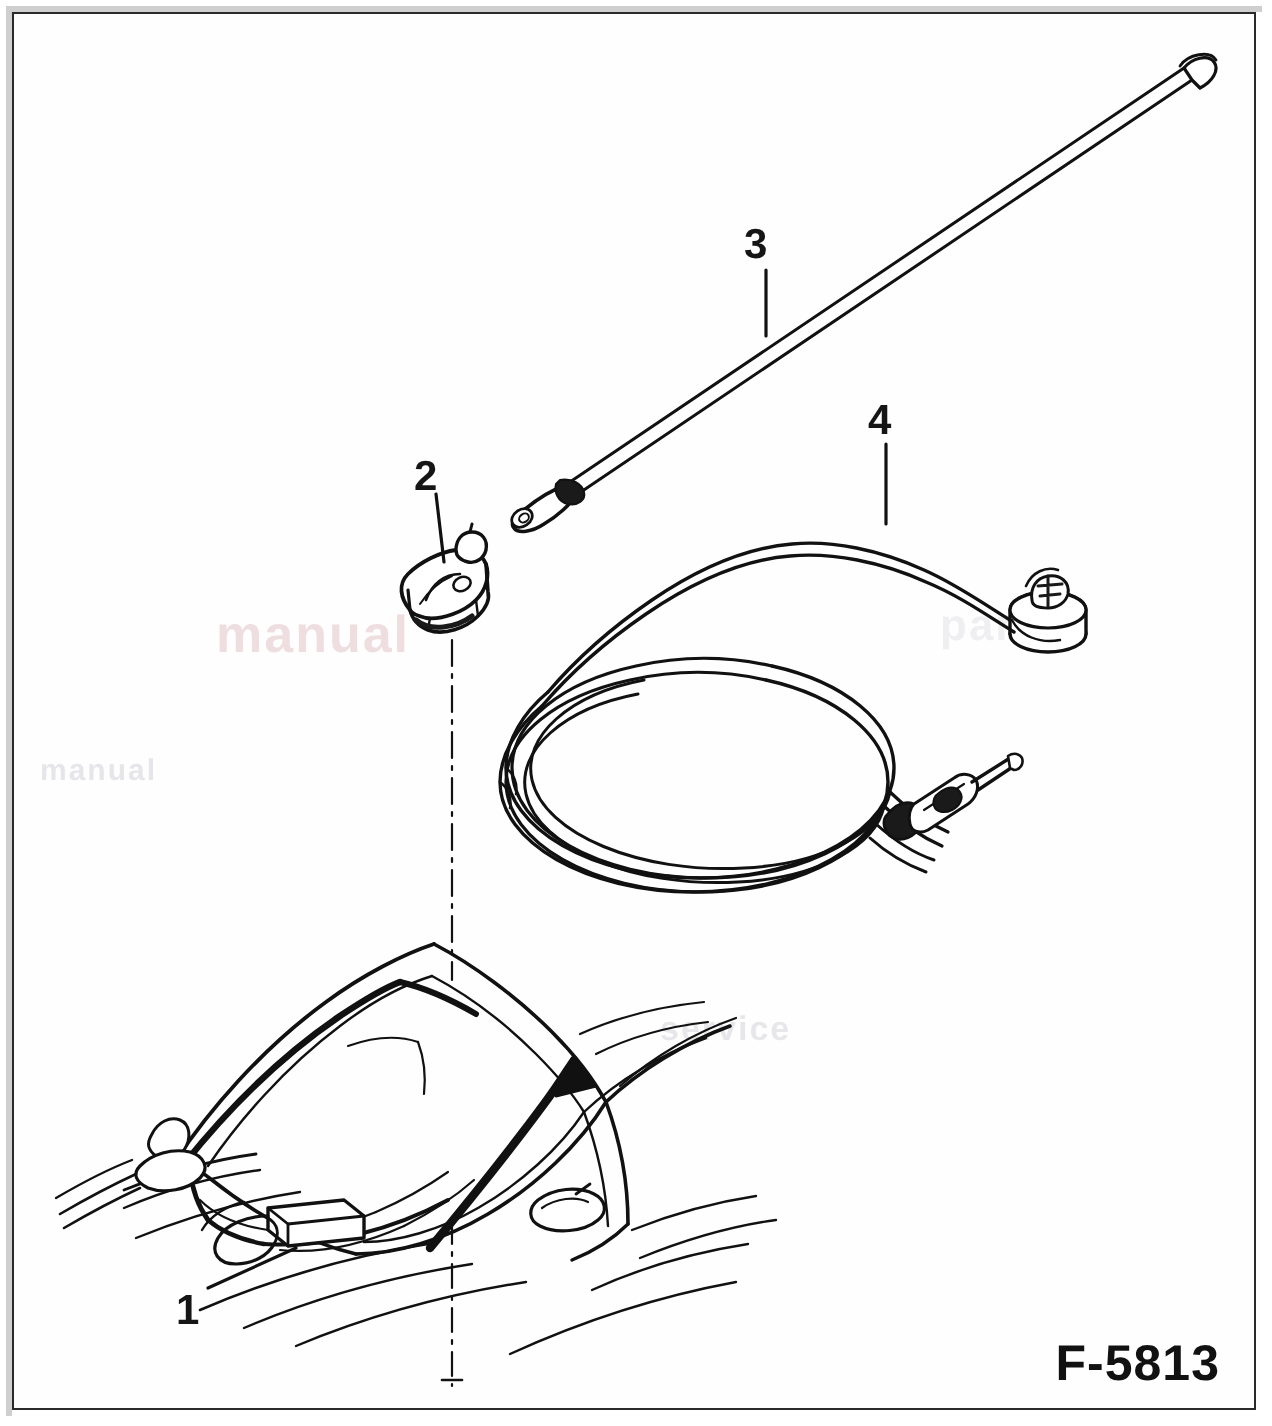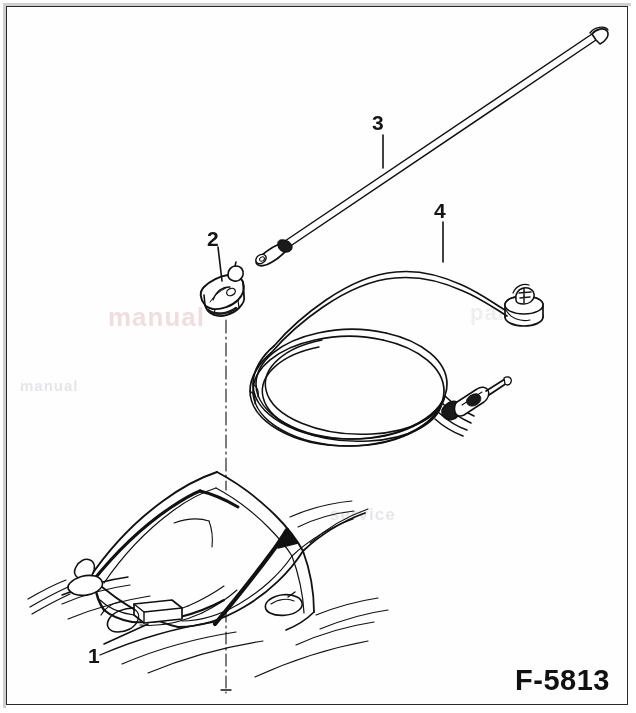--- a/index.html
+++ b/index.html
@@ -53,21 +53,21 @@
     color: #151515;
     line-height: 1;
     user-select: none;
   }
   #fig-code {
     position: absolute;
     right: 26px;
     bottom: 16px;
     font-family: "Liberation Sans", sans-serif;
     font-weight: bold;
-    font-size: 29px;
+    font-size: 25px;
     letter-spacing: 0.5px;
     color: #111111;
   }
   .watermark {
     position: absolute;
     font-family: "Liberation Sans", sans-serif;
     font-weight: bold;
     font-size: 26px;
     letter-spacing: 1px;
     white-space: nowrap;

